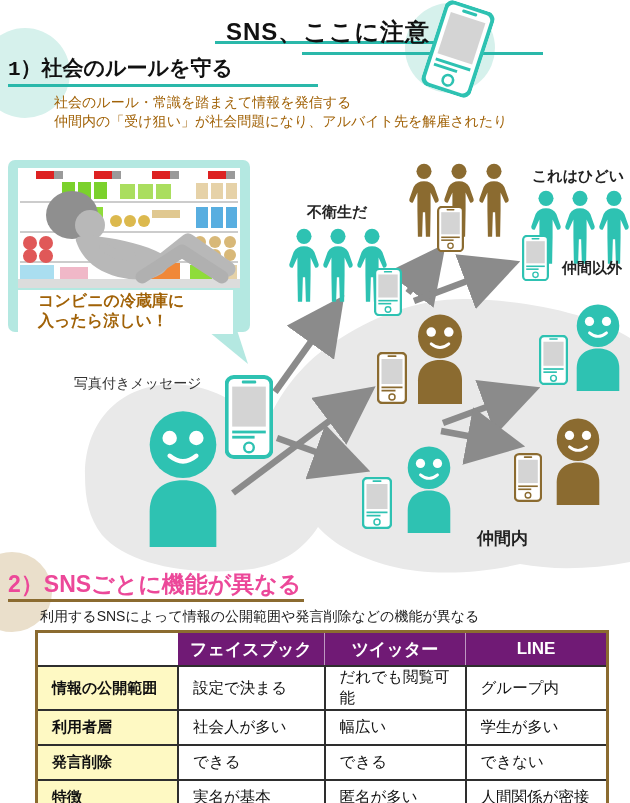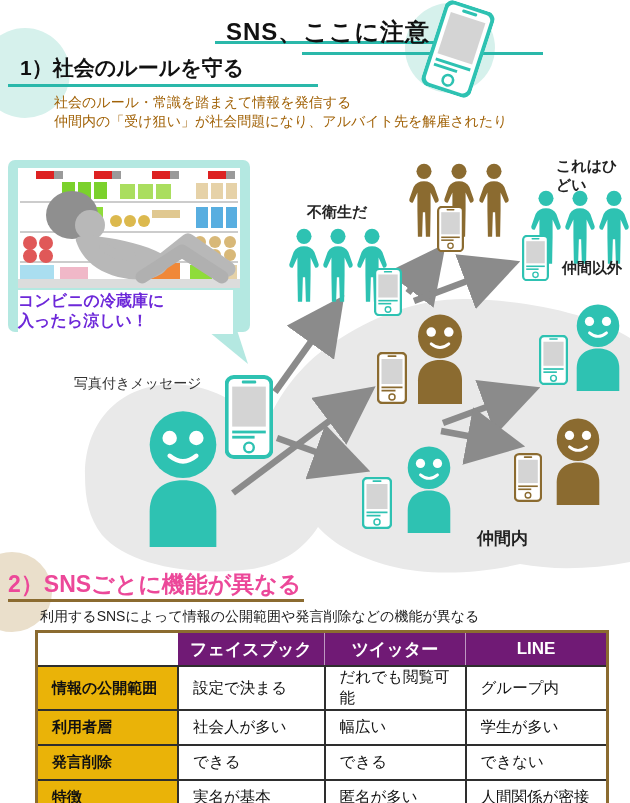--- a/index.html
+++ b/index.html
@@ -8,46 +8,46 @@
   .abs{position:absolute;}
   
   .title{left:226px;top:16px;font-size:24px;font-weight:bold;letter-spacing:1px;color:#111;}
   .title-line1{left:215px;top:41px;width:255px;height:3px;background:#2ab8aa;}
   .title-line2{left:302px;top:52px;width:241px;height:3px;background:#2ab8aa;}
   .circle-teal{left:405px;top:3px;width:90px;height:90px;border-radius:50%;background:#d6f1ec;}
   .title-phone{left:432px;top:4px;transform:rotate(18deg);}
   
   .circle-s1{left:-20px;top:28px;width:90px;height:90px;border-radius:50%;background:#d6f1ec;}
   .circle-s2{left:-28px;top:552px;width:80px;height:80px;border-radius:50%;background:#eadfcb;}
-  .h1{left:20px;top:54px;font-size:21px;font-weight:bold;color:#111;}
+  .h1{left:8px;top:54px;font-size:21px;font-weight:bold;color:#111;font-family:Liberation Mono, monospace;}
   .h1-line{left:8px;top:84px;width:310px;height:3px;background:#2ab8aa;}
   .h2{left:8px;top:569px;font-size:23px;font-weight:bold;color:#ec4899;}
   .h2-line{left:8px;top:599px;width:296px;height:3px;background:#8b6b30;}
   .para{left:54px;top:93px;font-size:14px;line-height:19px;color:#a16207;}
   .lead2{left:40px;top:608px;font-size:14px;color:#222;}
   
   .illu{left:0;top:155px;width:630px;height:420px;}
   .illu svg.canvas{position:absolute;left:0;top:0;}
   .lab{position:absolute;font-weight:bold;color:#222;}
   .lab-msg{left:74px;top:220px;font-size:14px;font-weight:normal;color:#333;}
   .lab-unsanitary{left:307px;top:48px;font-size:15px;}
-  .lab-terrible{left:532px;top:2px;font-size:15px;margin-left:24px;}
+  .lab-terrible{left:532px;top:12px;font-size:15px;}
   .lab-outside{left:562px;top:104px;font-size:15px;}
   .lab-inside{left:477px;top:372px;font-size:17px;}
   .bubble-caption{position:absolute;left:18px;top:135px;width:215px;height:44px;background:#fff;
-      font-size:16px;font-weight:bold;line-height:20px;padding:1px 0 0 0;box-sizing:border-box;color:#6d28d9;}
+      font-size:16px;font-weight:bold;line-height:20px;padding:1px 0 0 20px;box-sizing:border-box;color:#a16207;}
   
   .sns-table{position:absolute;left:35px;top:630px;border-collapse:collapse;
       border:3px solid #8b6b30;table-layout:fixed;}
   .sns-table th,.sns-table td{padding:0 0 0 14px;text-align:left;vertical-align:middle;}
   .sns-table thead th{background:#701a75;color:#fff;font-size:17px;font-weight:bold;
       height:32px;text-align:center;padding:0;}
   .sns-table thead th.blank{background:#fff;}
   .sns-table thead th + th + th{border-left:1px solid rgba(255,255,255,.55);}
-  .sns-table tbody th{background:#eab308;font-size:15px;font-weight:bold;color:#111;}
+  .sns-table tbody th{background:#fef9c3;font-size:15px;font-weight:bold;color:#111;}
   .sns-table tbody td{background:#fff;font-size:15.5px;color:#111;}
   .sns-table tbody tr th,.sns-table tbody tr td{border-top:2px solid #2e2e2e;height:33px;}
   .sns-table tbody td{border-left:2px solid #2e2e2e;}
   .c0{width:140px;} .c1{width:146px;} .c2{width:140px;} .c3{width:140px;}
 </style>
 </head>
 <body>
 
 <div class="page">
 

